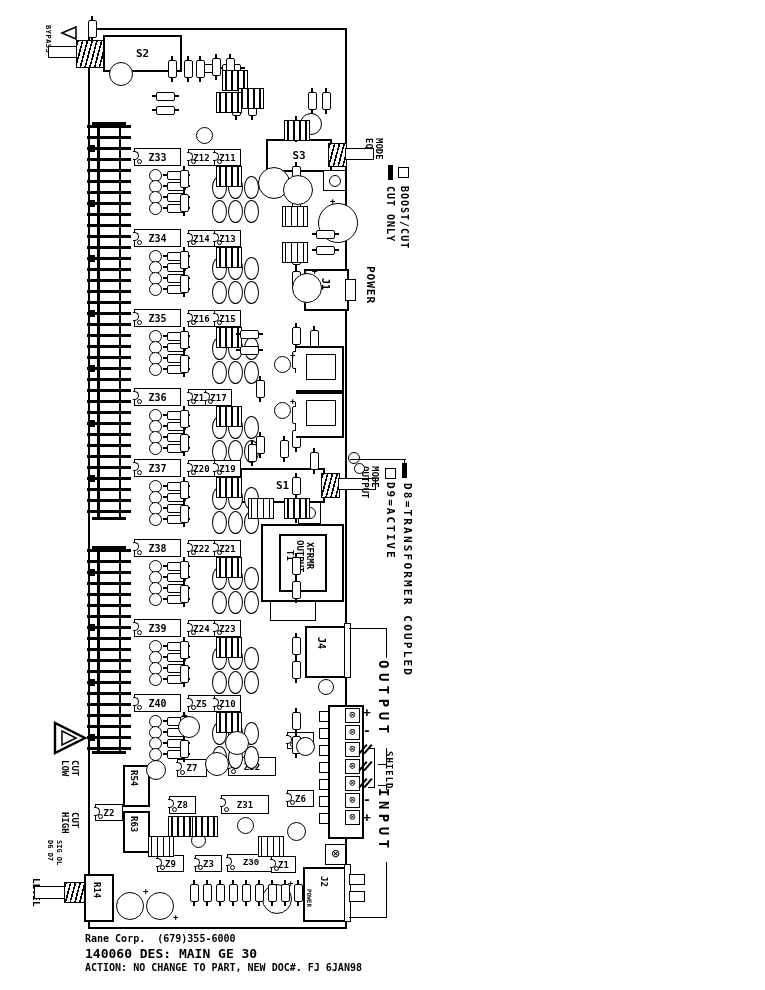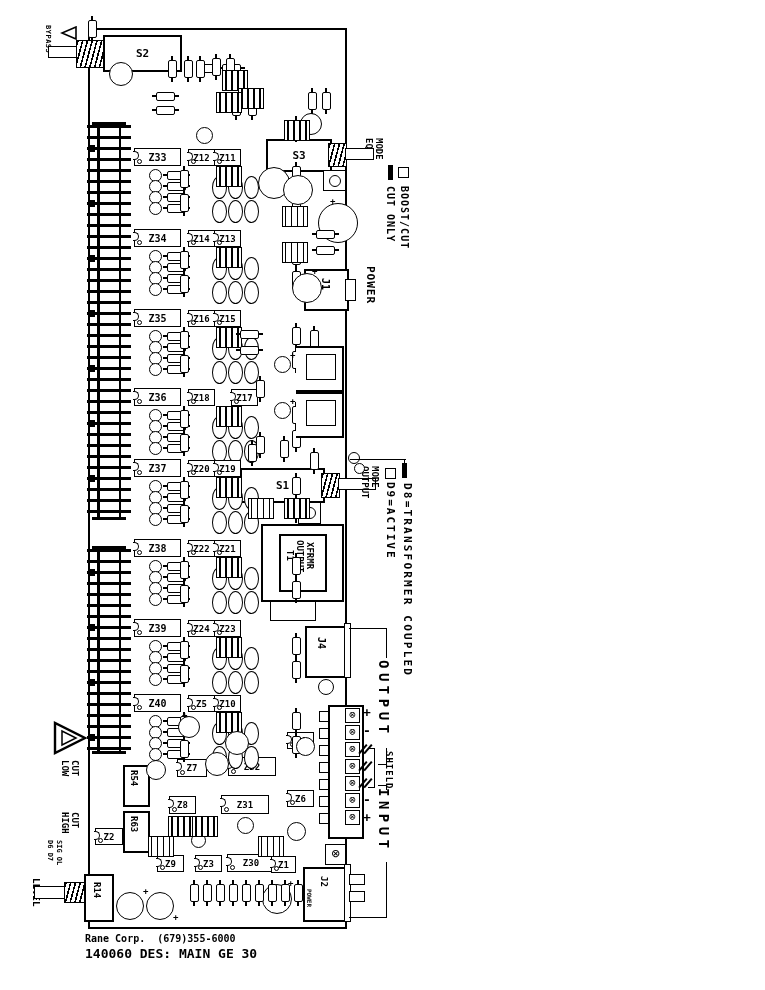--- a/index.html
+++ b/index.html
@@ -162,38 +162,39 @@
     </div>
   <div class="ic small" style="left:169px;top:796px;width:25px;height:16px;">
       <span>Z8</span>
     </div>
   <div class="ic small" style="left:221px;top:795px;width:46px;height:17px;">
       <span>Z31</span>
     </div>
   <div class="ic small" style="left:287px;top:790px;width:25px;height:15px;">
       <span>Z6</span>
     </div>
-  <div class="ic small" style="left:95px;top:828px;width:26px;height:15px;">
+  <div class="ic small" style="left:95px;top:804px;width:26px;height:15px;">
       <span>Z2</span>
     </div>
   <div class="ic small" style="left:157px;top:855px;width:25px;height:15px;">
       <span>Z9</span>
     </div>
   <div class="ic small" style="left:195px;top:855px;width:25px;height:15px;">
       <span>Z3</span>
     </div>
-  <div class="ic small" style="left:227px;top:854px;width:46px;height:16px;">
+  <div class="ic small" style="left:227px;top:854px;width:46px;height:16px;font-family:Liberation Mono, monospace;">
       <span>Z30</span>
     </div>
   <div class="ic small" style="left:271px;top:856px;width:23px;height:15px;">
       <span>Z1</span>
     </div>
 
   <div class="title" style="left:85px;top:933px;font-size:10px;">Rane Corp.  (679)355-6000</div>
   <div class="title" style="left:85px;top:946px;font-size:13px;">140060 DES: MAIN GE 30</div>
+  <div class="title" style="left:85px;top:962px;font-size:10px;">ACTION: NO CHANGE TO PART, NEW DOC#. FJ 6JAN98</div>
 
 <div class="ladder" style="left: 92px; top: 122px; height: 392px;">
       <div class="rung" style="top: 0px;"></div>
       <div class="rung" style="top: 11px;"></div>
       <div class="rung" style="top: 22px;"></div>
       <div class="pad" style="left: -4px; top: 20px;"></div>
       <div class="rung" style="top: 33px;"></div>
       <div class="rung" style="top: 44px;"></div>
       <div class="rung" style="top: 55px;"></div>
       <div class="rung" style="top: 66px;"></div>
@@ -341,21 +342,21 @@
     <div class="oval" style="left: 244px; top: 361px;"></div>
     <div class="rblock" style="left: 216px; top: 327px;"></div>
     <div class="vres" style="left: 292px; top: 327px;"></div>
     <div class="vres" style="left: 292px; top: 351px;"></div>
     <div class="ic" style="left: 134px; top: 388px; width: 45px; height: 16px;">
       <span>Z36</span>
     </div>
     <div class="ic small" style="left: 188px; top: 389px; width: 25px; height: 15px;">
       <span>Z18</span>
     </div>
-    <div class="ic small" style="left: 231px; top: 389px; width: 25px; height: 15px;">
+    <div class="ic small" style="left: 205px; top: 389px; width: 25px; height: 15px;">
       <span>Z17</span>
     </div>
     <div class="circle" style="left: 149px; top: 409px; width: 11px; height: 11px;"></div>
     <div class="hres" style="left: 167px; top: 411px;"></div>
     <div class="circle" style="left: 149px; top: 420px; width: 11px; height: 11px;"></div>
     <div class="hres" style="left: 167px; top: 422px;"></div>
     <div class="circle" style="left: 149px; top: 431px; width: 11px; height: 11px;"></div>
     <div class="hres" style="left: 167px; top: 433px;"></div>
     <div class="circle" style="left: 149px; top: 442px; width: 11px; height: 11px;"></div>
     <div class="hres" style="left: 167px; top: 444px;"></div>

